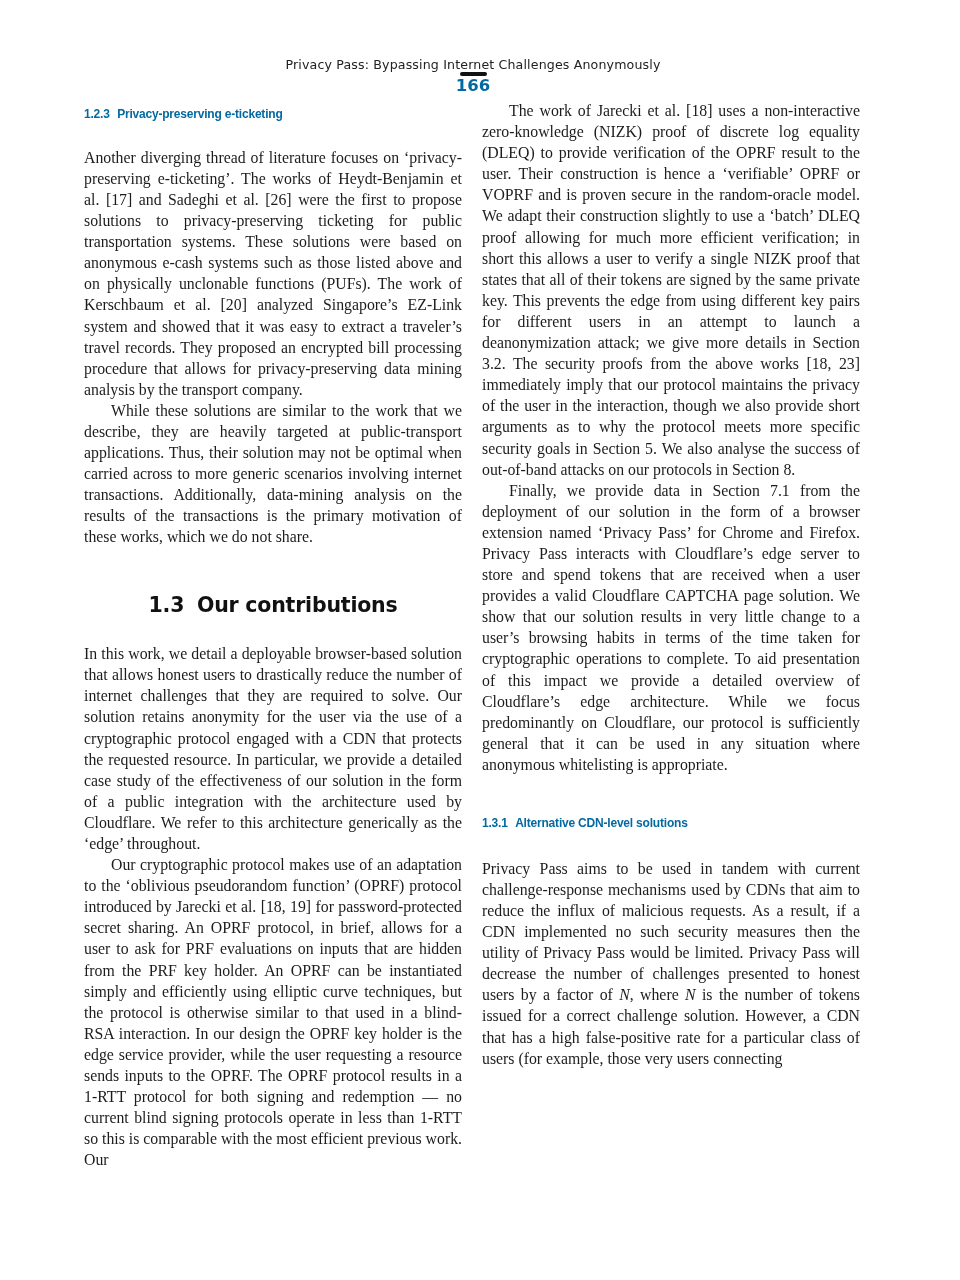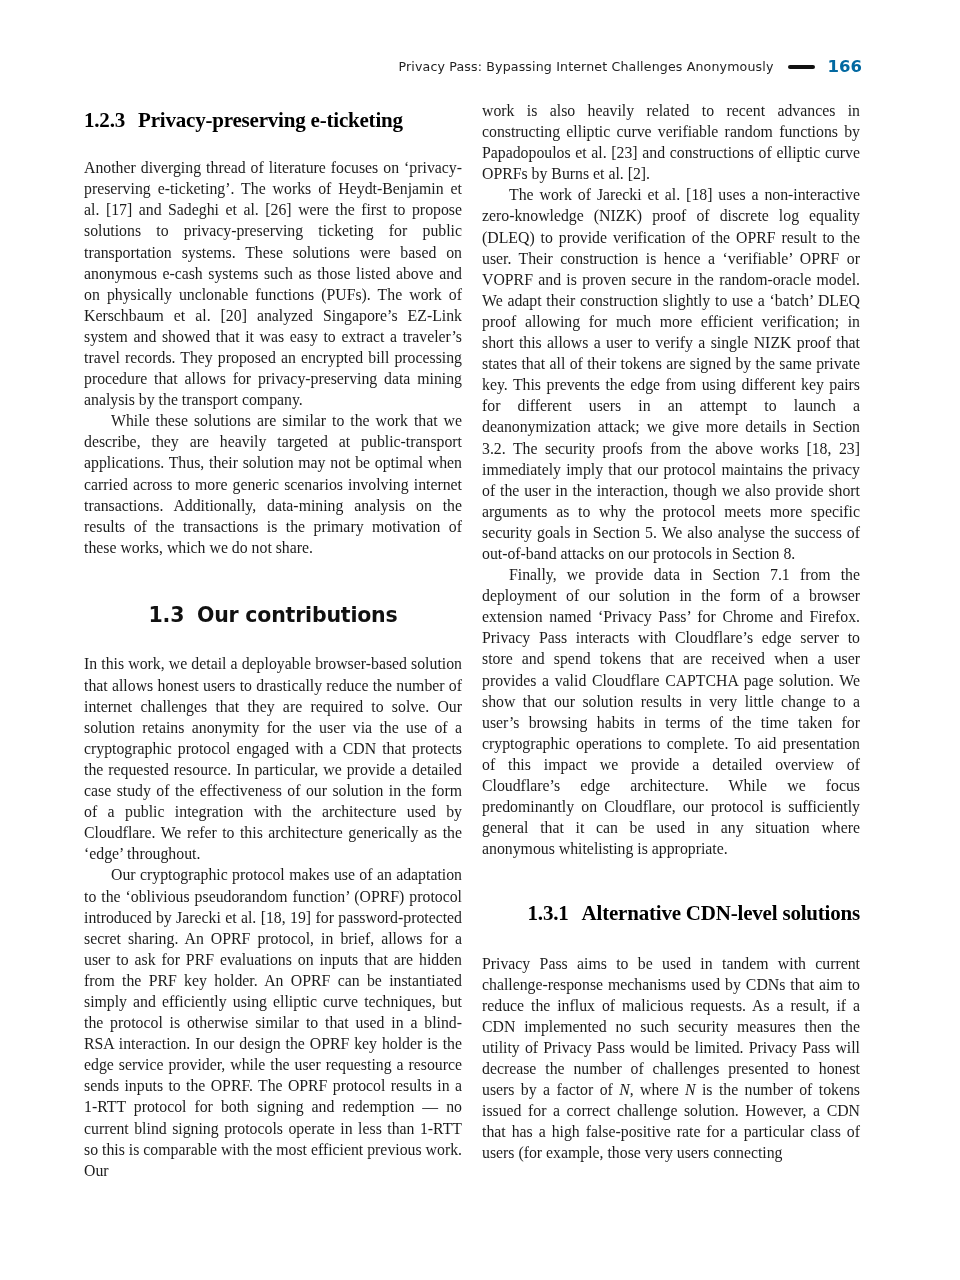--- a/index.html
+++ b/index.html
@@ -19,20 +19,21 @@
   
   .running-header {
     position: absolute;
     top: 57px;
     left: 84px;
     width: 778px;
     display: flex;
     justify-content: flex-end;
     align-items: center;
     font-family: "DejaVu Sans", "Liberation Sans", sans-serif;
+    flex-direction: column;
   }
   .run-title {
     font-size: 12.6px;
     letter-spacing: 0.15px;
     color: #222222;
   }
   .run-rule {
     display: inline-block;
     width: 27px;
     height: 4px;
@@ -58,42 +59,41 @@
     text-align: justify;
     color: #1c1c1c;
   }
   .col-left  { left: 84px; }
   .col-right { left: 482px; }
 
   p { margin: 0; padding: 0; }
   p.indent { text-indent: 27px; }
 
   .subsection-heading {
-    font-family: Liberation Serif, serif;
+    font-family: Liberation Sans, sans-serif;
     font-weight: bold;
-    font-size: 21px;
+    font-size: 12px;
     line-height: 1.15;
-    color: #000000;
+    color: #0369a1;
     letter-spacing: -0.2px;
     text-align: left;
     margin: 8px 0 25px 0;
   }
   .section-heading {
     font-family: "DejaVu Sans", "Liberation Sans", sans-serif;
     font-weight: bold;
     font-size: 20.5px;
     line-height: 1.1;
     color: #111111;
     letter-spacing: -0.2px;
     text-align: center;
     margin: 46px 0 27px 0;
   }
   .subsection-heading-right {
     margin: 42px 0 27px 0;
-    text-align: right;
   }
   .heading-number { margin-right: 0.62em; }
 </style>
 </head>
 <body>
 
 <div class="page">
 
   <header class="running-header">
     <span class="run-title">Privacy Pass: Bypassing Internet Challenges Anonymously</span>
@@ -109,21 +109,20 @@
     <p class="indent">While these solutions are similar to the work that we describe, they are heavily targeted at public-transport applications. Thus, their solution may not be optimal when carried across to more generic scenarios involving internet transactions. Additionally, data-mining analysis on the results of the transactions is the primary motivation of these works, which we do not share.</p>
 
     <h2 class="section-heading">
       <span class="heading-number">1.3</span><span>Our contributions</span>
     </h2>
     <p class="first">In this work, we detail a deployable browser-based solution that allows honest users to drastically reduce the number of internet challenges that they are required to solve. Our solution retains anonymity for the user via the use of a cryptographic protocol engaged with a CDN that protects the requested resource. In particular, we provide a detailed case study of the effectiveness of our solution in the form of a public integration with the architecture used by Cloudflare. We refer to this architecture generically as the ‘edge’ throughout.</p>
     <p class="indent">Our cryptographic protocol makes use of an adaptation to the ‘oblivious pseudorandom function’ (OPRF) protocol introduced by Jarecki et al. [18, 19] for password-protected secret sharing. An OPRF protocol, in brief, allows for a user to ask for PRF evaluations on inputs that are hidden from the PRF key holder. An OPRF can be instantiated simply and efficiently using elliptic curve techniques, but the protocol is otherwise similar to that used in a blind-RSA interaction. In our design the OPRF key holder is the edge service provider, while the user requesting a resource sends inputs to the OPRF. The OPRF protocol results in a 1-RTT protocol for both signing and redemption — no current blind signing protocols operate in less than 1-RTT so this is comparable with the most efficient previous work. Our</p>
   </main>
 
   <aside class="col col-right">
-    <p class="first">work is also heavily related to recent advances in constructing elliptic curve verifiable random functions by Papadopoulos et al. [23] and constructions of elliptic curve OPRFs by Burns et al. [2].</p>
     <p class="indent">The work of Jarecki et al. [18] uses a non-interactive zero-knowledge (NIZK) proof of discrete log equality (DLEQ) to provide verification of the OPRF result to the user. Their construction is hence a ‘verifiable’ OPRF or VOPRF and is proven secure in the random-oracle model. We adapt their construction slightly to use a ‘batch’ DLEQ proof allowing for much more efficient verification; in short this allows a user to verify a single NIZK proof that states that all of their tokens are signed by the same private key. This prevents the edge from using different key pairs for different users in an attempt to launch a deanonymization attack; we give more details in Section 3.2. The security proofs from the above works [18, 23] immediately imply that our protocol maintains the privacy of the user in the interaction, though we also provide short arguments as to why the protocol meets more specific security goals in Section 5. We also analyse the success of out-of-band attacks on our protocols in Section 8.</p>
     <p class="indent">Finally, we provide data in Section 7.1 from the deployment of our solution in the form of a browser extension named ‘Privacy Pass’ for Chrome and Firefox. Privacy Pass interacts with Cloudflare’s edge server to store and spend tokens that are received when a user provides a valid Cloudflare CAPTCHA page solution. We show that our solution results in very little change to a user’s browsing habits in terms of the time taken for cryptographic operations to complete. To aid presentation of this impact we provide a detailed overview of Cloudflare’s edge architecture. While we focus predominantly on Cloudflare, our protocol is sufficiently general that it can be used in any situation where anonymous whitelisting is appropriate.</p>
 
     <h3 class="subsection-heading subsection-heading-right">
       <span class="heading-number">1.3.1</span><span>Alternative CDN-level solutions</span>
     </h3>
     <p class="first">Privacy Pass aims to be used in tandem with current challenge-response mechanisms used by CDNs that aim to reduce the influx of malicious requests. As a result, if a CDN implemented no such security measures then the utility of Privacy Pass would be limited. Privacy Pass will decrease the number of challenges presented to honest users by a factor of <i>N</i>, where <i>N</i> is the number of tokens issued for a correct challenge solution. However, a CDN that has a high false-positive rate for a particular class of users (for example, those very users connecting</p>
   </aside>
 
 </div>

